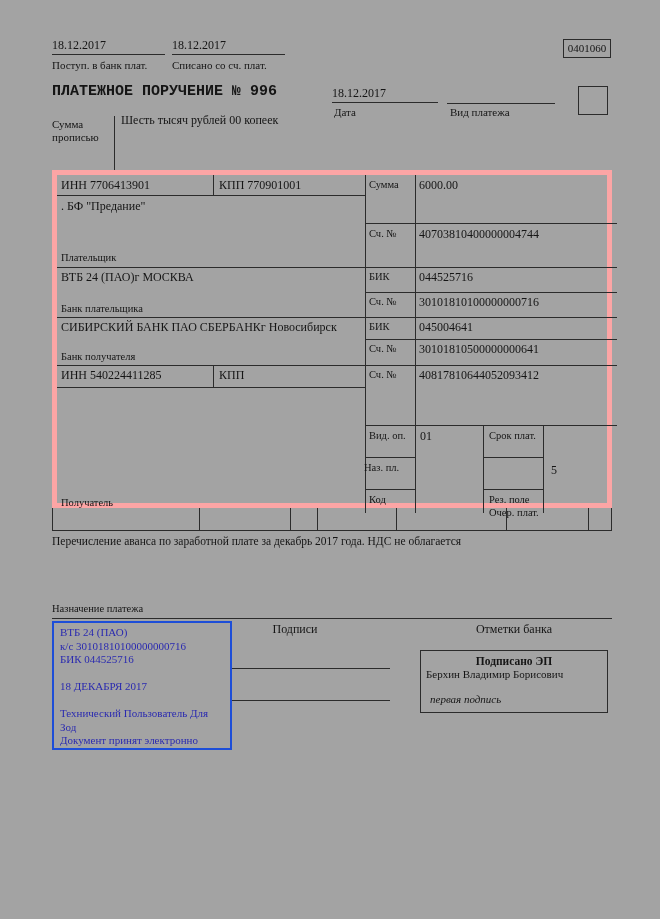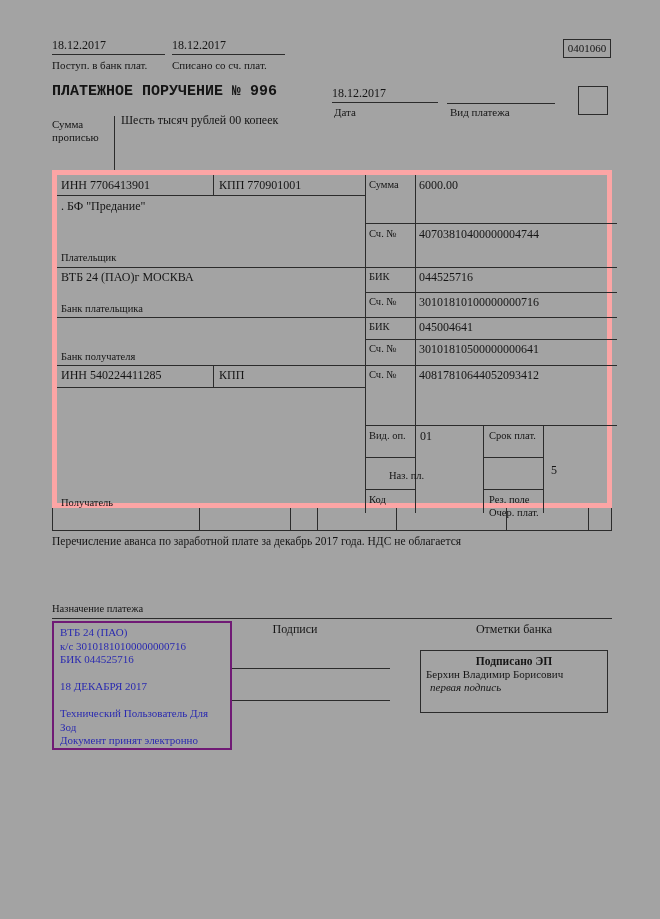--- a/index.html
+++ b/index.html
@@ -15,21 +15,21 @@
   .t115 { font-size:11.5px; line-height:14px; }
   .t12  { font-size:12px; line-height:14px; }
   .lbl  { font-size:10.5px; line-height:12px; }
   .tiny { font-size:11px;  line-height:11px; }
   .ul   { border-bottom:1px solid #2b2b2b; padding-bottom:2px; }
   .title {
     font-family:Liberation Mono, monospace; font-weight:bold; font-size:15px; line-height:15px;text-align:right;
   }
   .box  { position:absolute; border:1.5px solid #2b2b2b; }
   .stamp {
-    position:absolute; border:2px solid #701a75; color:#2a2ab0;
+    position:absolute; border:2px solid #1d4ed8; color:#2a2ab0;
     font-size:11px; line-height:13.5px; padding:3px 6px;
   }
   .stamp-line { min-height:13.5px; white-space:nowrap; }
   .center { text-align:center; }
   .bold { font-weight:bold; }
   .italic { font-style:italic; }
   .nowrap { white-space:nowrap; }
 </style>
 </head>
 <body>
@@ -82,20 +82,21 @@
     <div class="vline" style="left:486px; top:250px; height:88px;"></div>
 
     <div class="abs t12 nowrap" style="left:4px; top:3px;">ИНН 7706413901</div>
     <div class="abs t12 nowrap" style="left:162px; top:3px;">КПП 770901001</div>
     <div class="abs t12 nowrap" style="left:4px; top:24px;">. БФ "Предание"</div>
     <div class="abs lbl" style="left:4px; top:77px;">Плательщик</div>
 
     <div class="abs t12 nowrap" style="left:4px; top:95px;">ВТБ 24 (ПАО)г МОСКВА</div>
     <div class="abs lbl" style="left:4px; top:128px;">Банк плательщика</div>
 
+    <div class="abs t12 nowrap" style="left:4px; top:145px;">СИБИРСКИЙ БАНК ПАО СБЕРБАНКг Новосибирск</div>
     <div class="abs lbl" style="left:4px; top:176px;">Банк получателя</div>
 
     <div class="abs t12 nowrap" style="left:4px; top:193px;">ИНН 540224411285</div>
     <div class="abs t12 nowrap" style="left:162px; top:193px;">КПП</div>
     <div class="abs lbl" style="left:4px; top:322px;">Получатель</div>
 
     <div class="abs lbl" style="left:312px; top:4px;">Сумма</div>
     <div class="abs t12 nowrap" style="left:362px; top:3px;">6000.00</div>
 
     <div class="abs lbl" style="left:312px; top:53px;">Сч. №</div>
@@ -113,21 +114,21 @@
     <div class="abs lbl" style="left:312px; top:168px;">Сч. №</div>
     <div class="abs t12 nowrap" style="left:362px; top:167px;">30101810500000000641</div>
 
     <div class="abs lbl" style="left:312px; top:194px;">Сч. №</div>
     <div class="abs t12 nowrap" style="left:362px; top:193px;">40817810644052093412</div>
 
     <div class="abs lbl nowrap" style="left:312px; top:255px;">Вид. оп.</div>
     <div class="abs t12 nowrap" style="left:363px; top:254px;">01</div>
     <div class="abs lbl" style="left:432px; top:255px; width:50px;">Срок плат.</div>
 
-    <div class="abs lbl nowrap" style="left:332px; top:287px;margin-top:8px;">Наз. пл.</div>
+    <div class="abs lbl nowrap" style="left:307px; top:287px;">Наз. пл.</div>
     <div class="abs lbl" style="left:432px; top:287px; width:50px;margin-top:45px;">Очер. плат.</div>
     <div class="abs t12 nowrap" style="left:494px; top:288px;">5</div>
 
     <div class="abs lbl nowrap" style="left:312px; top:319px;">Код</div>
     <div class="abs lbl nowrap" style="left:432px; top:319px; width:52px;">Рез. поле</div>
   </div>
 
   <div class="abs" style="left:52px; top:508px; width:560px; height:23px;
        border-left:1px solid #2b2b2b; border-right:1px solid #2b2b2b; border-bottom:1px solid #2b2b2b;">
     <div class="vline" style="left:146px; top:0; height:22px;"></div>
@@ -157,16 +158,16 @@
 
   <div class="abs t12 center" style="left:240px; top:622px; width:110px;">Подписи</div>
   <div class="hline" style="left:232px; top:668px; width:158px;"></div>
   <div class="hline" style="left:232px; top:700px; width:158px;"></div>
 
   <div class="abs t12 center" style="left:420px; top:622px; width:188px;">Отметки банка</div>
 
   <div class="box" style="left:420px; top:650px; width:188px; height:63px; padding-top:3px;">
     <div class="t115 bold center">Подписано ЭП</div>
     <div class="t11 nowrap" style="padding-left:5px;">Берхин Владимир Борисович</div>
-    <div class="t11 italic nowrap" style="padding-left:9px;">первая подпись</div>
+    <div class="t11 italic nowrap" style="padding-left:9px;margin-top:12px;">первая подпись</div>
   </div>
 
 </div>
 
 </body></html>

